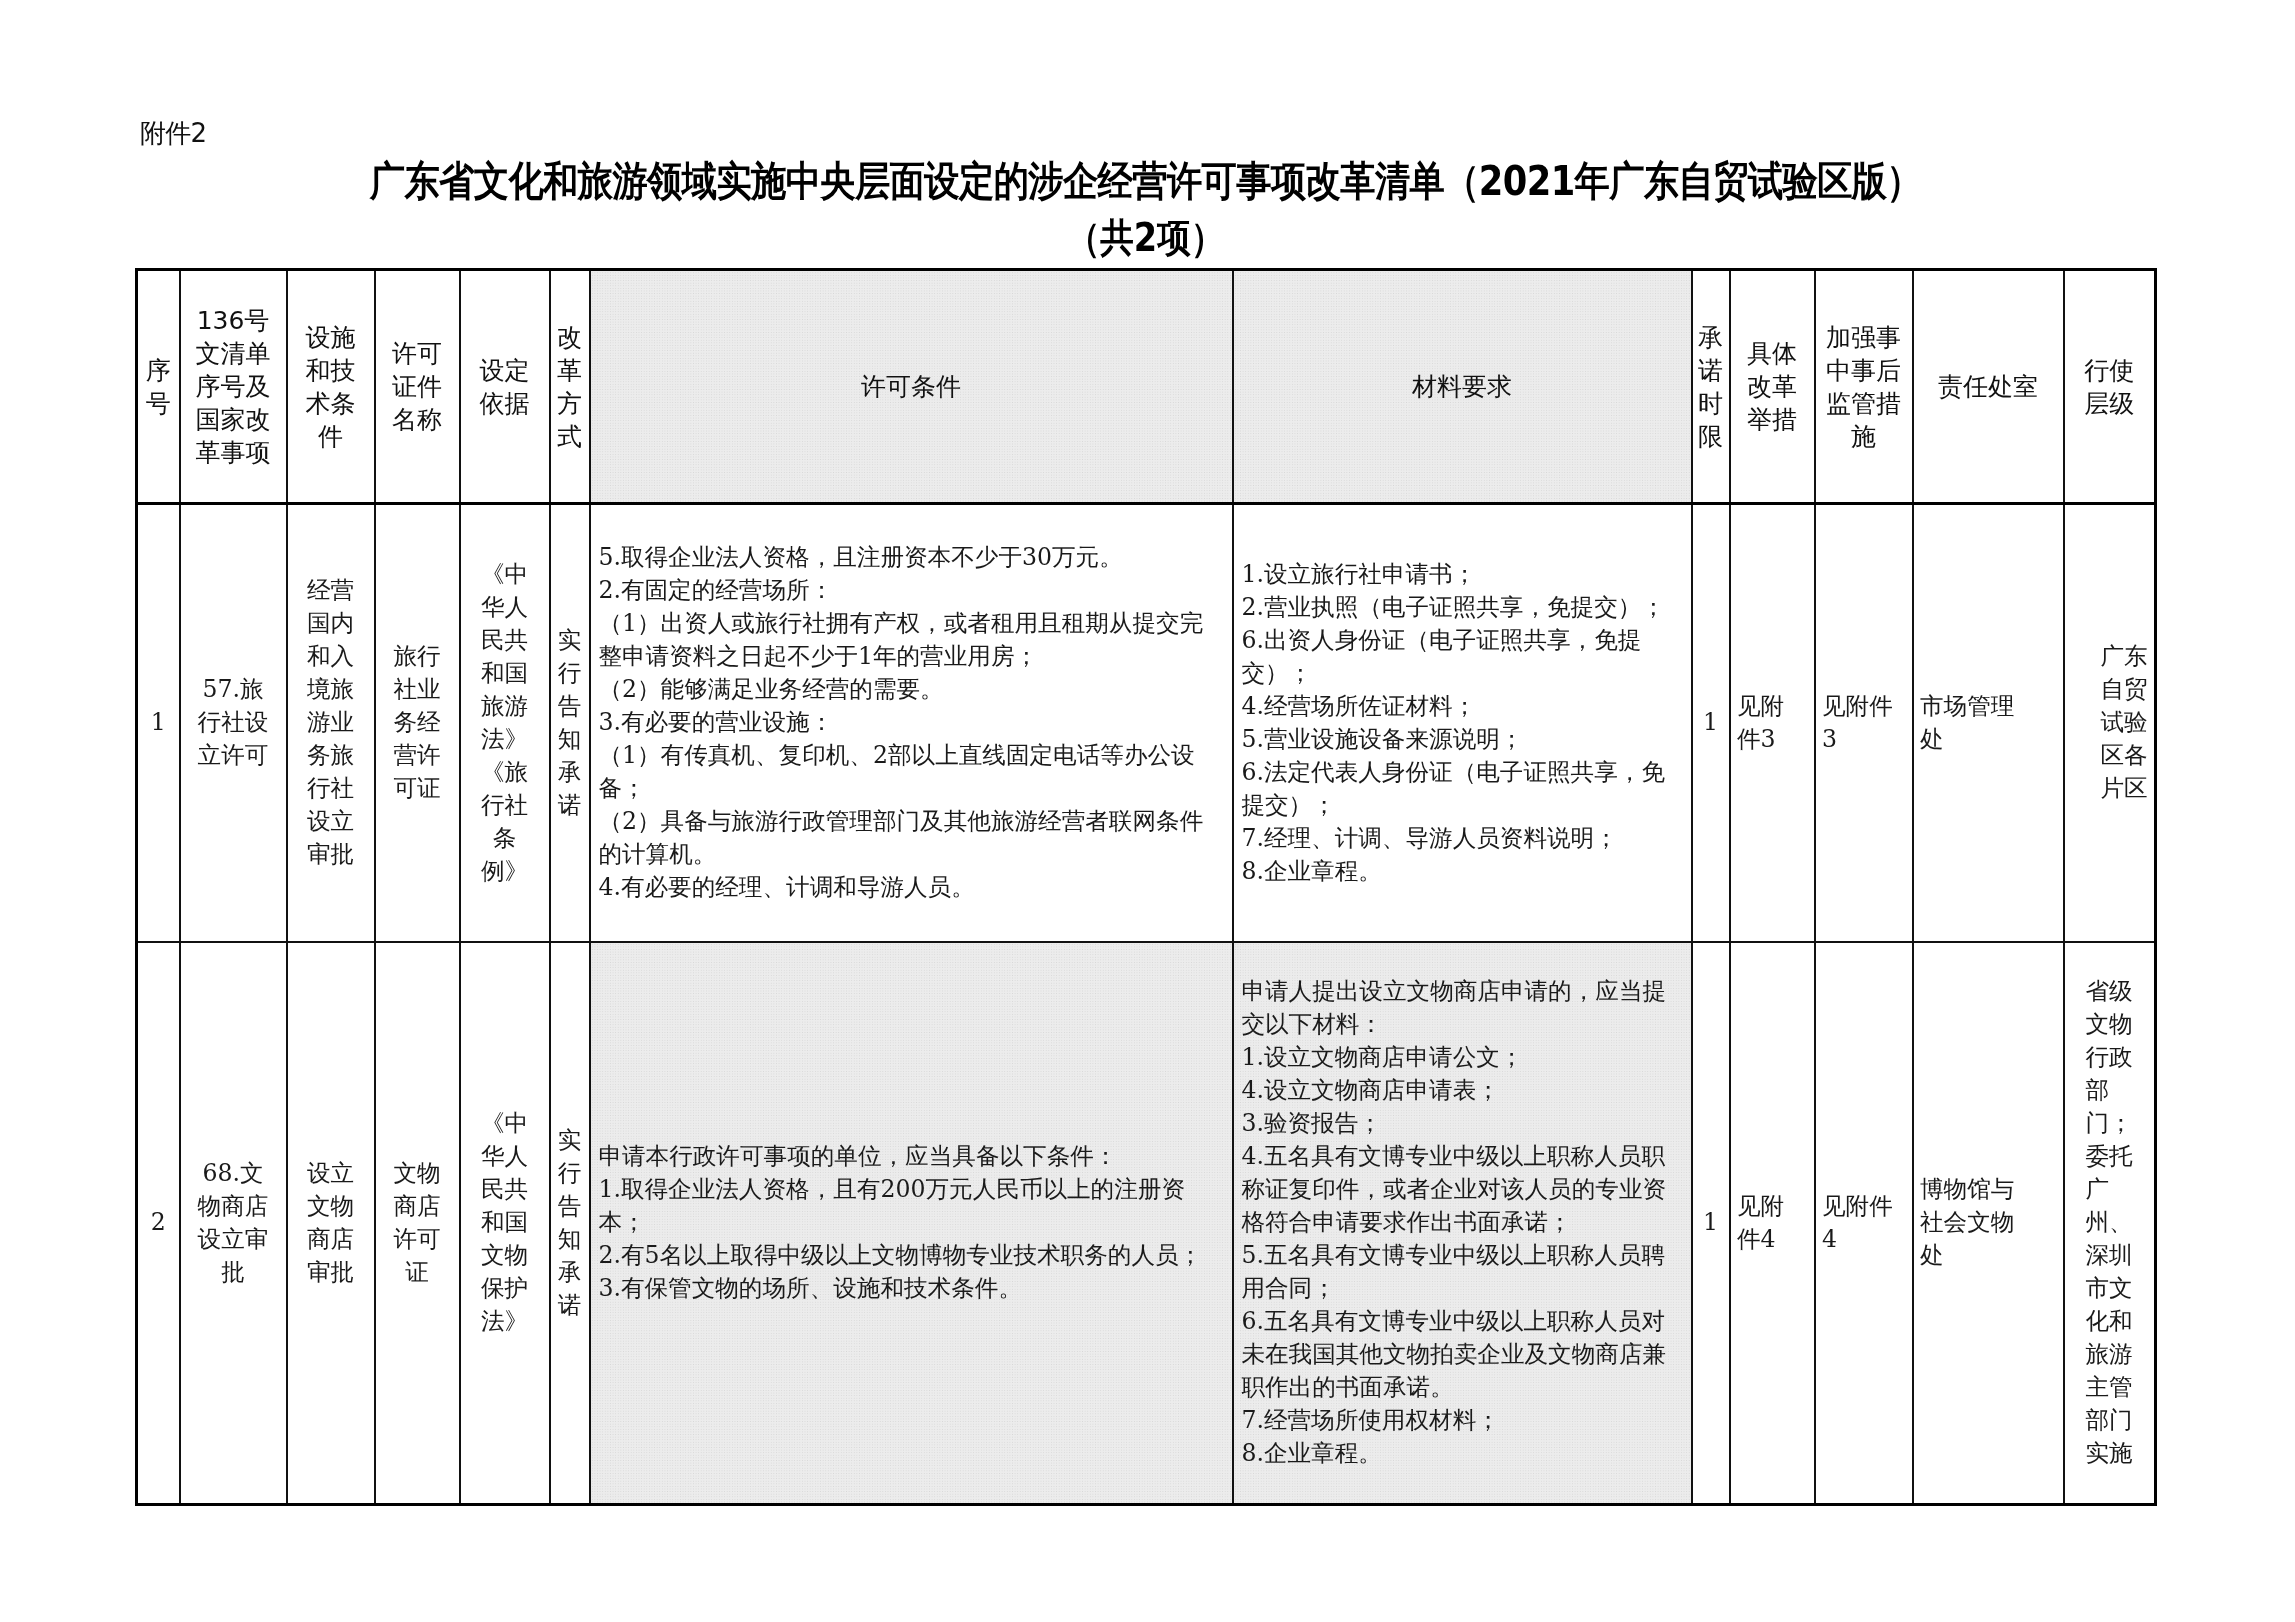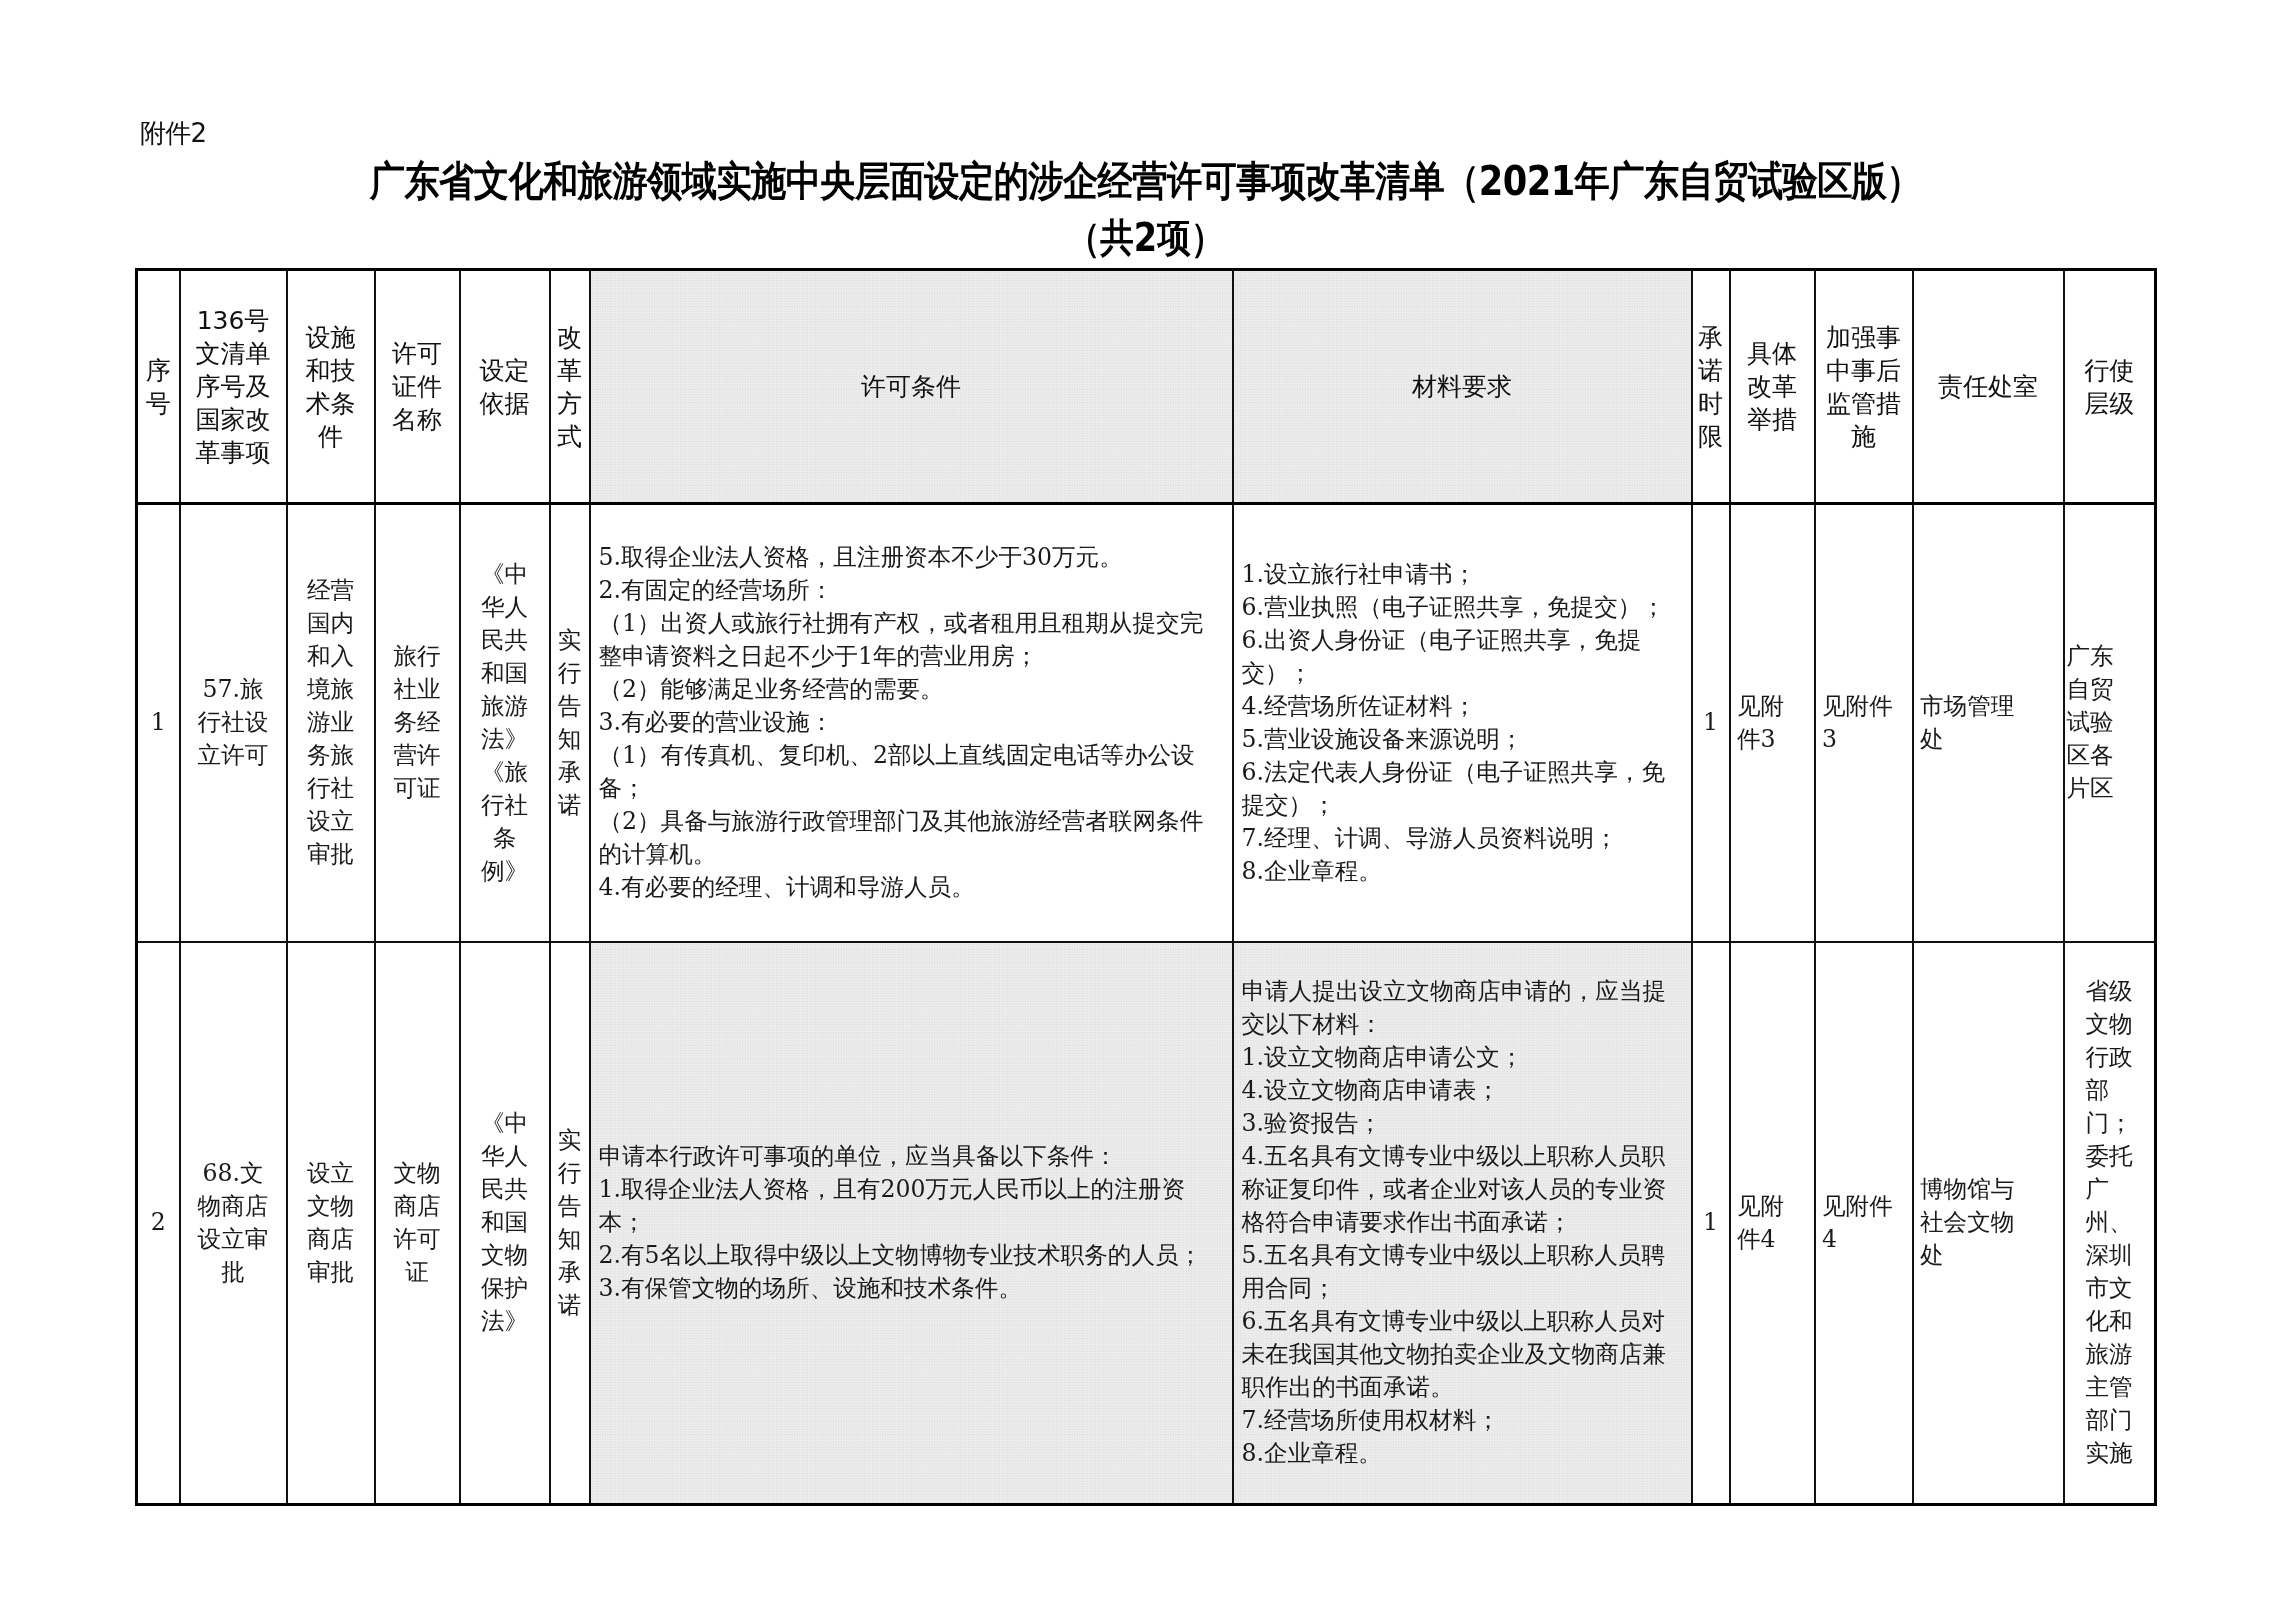--- a/index.html
+++ b/index.html
@@ -145,21 +145,21 @@
         <div>（2）能够满足业务经营的需要。</div>
         <div>3.有必要的营业设施：</div>
         <div>（1）有传真机、复印机、2部以上直线固定电话等办公设备；</div>
         <div>（2）具备与旅游行政管理部门及其他旅游经营者联网条件的计算机。</div>
         <div>4.有必要的经理、计调和导游人员。</div>
       </div>
     </td>
     <td>
       <div class="cell para-block">
         <div>1.设立旅行社申请书；</div>
-        <div>6.营业执照（电子证照共享，免提交）；</div>
+        <div>2.营业执照（电子证照共享，免提交）；</div>
         <div>6.出资人身份证（电子证照共享，免提交）；</div>
         <div>4.经营场所佐证材料；</div>
         <div>5.营业设施设备来源说明；</div>
         <div>6.法定代表人身份证（电子证照共享，免提交）；</div>
         <div>7.经理、计调、导游人员资料说明；</div>
         <div>8.企业章程。</div>
       </div>
     </td>
     <td>
           <div class="cell center">1</div>
@@ -167,21 +167,21 @@
     <td>
           <div class="cell left-text" style="width:52px">见附件3</div>
         </td>
     <td>
           <div class="cell left-text" style="width:79px; word-break:break-all">见附件3</div>
         </td>
     <td>
           <div class="cell left-text" style="width:105px; word-break:break-all">市场管理处</div>
         </td>
     <td>
-          <div class="cell left-text vtext" style="width:52px; padding-left:2px">广东自贸试验区各片区</div>
+          <div class="cell left-text vtext" style="width:52px; padding-left:36px">广东自贸试验区各片区</div>
         </td>
   </tr>
 
   <tr class="row2">
     <td>
           <div class="cell center">2</div>
         </td>
     <td>
           <div class="cell narrow" style="width:82px">68.文物商店设立审批</div>
         </td>

